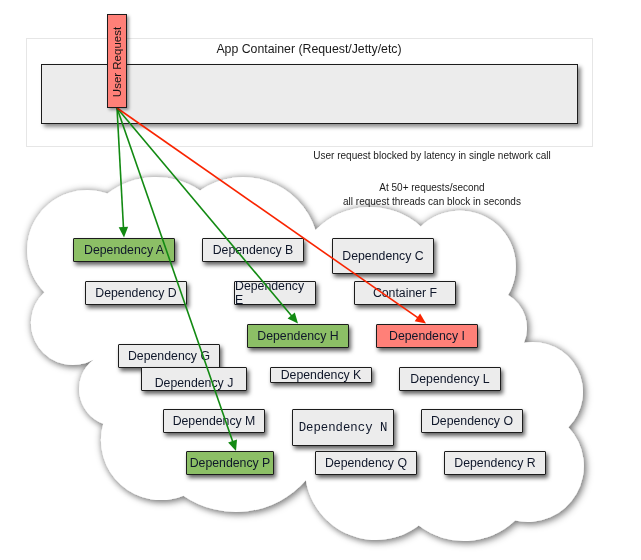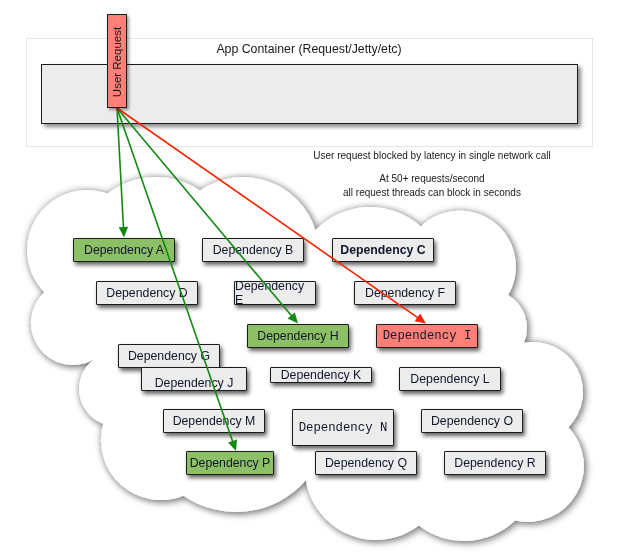--- a/index.html
+++ b/index.html
@@ -15,27 +15,27 @@
         border:1.6px solid #1c1c1c;box-sizing:border-box;
         box-shadow:3px 3px 4px rgba(0,0,0,0.45);}
   #user-request{left:107px;top:14px;width:20px;height:94px;background:#ff8078;
         border:1.6px solid #1c1c1c;box-sizing:border-box;
         box-shadow:2px 2px 3px rgba(0,0,0,0.4);}
   #user-request span{display:block;white-space:nowrap;font-size:11.5px;color:#151515;
         position:absolute;width:94px;height:20px;left:-37px;top:37px;
         transform:rotate(-90deg);text-align:center;line-height:19px;}
   #annotation{left:272px;top:149px;width:320px;text-align:center;
         font-size:10px;color:#1a1a1a;line-height:14px;}
-  #annotation .gap{margin-top:9px;}
+  #annotation .gap{margin-top:18px;}
   .dep{position:absolute;box-sizing:border-box;border:1.6px solid #1c1c1c;
         border-radius:1px;display:flex;align-items:center;justify-content:center;
         font-size:12.3px;color:#0f172a;box-shadow:2px 3px 4.5px rgba(0,0,0,0.62);}
   .dep.gray{background:#ececec;}
   .dep.green{background:#8CBF66;}
-  .dep.red{background:#ff8078;font-family:Liberation Mono, monospace;}
+  .dep.red{background:#ff8078;}
   svg.layer{position:absolute;left:0;top:0;width:641px;height:560px;}
 </style>
 </head>
 <body>
 
 <div id="stage">
 
   <svg class="layer" viewBox="0 0 641 560">
     <defs>
       <filter id="cloudshadow" x="-25%" y="-25%" width="160%" height="160%">
@@ -63,31 +63,31 @@
   <div id="container-title">App Container (Request/Jetty/etc)</div>
   <div class="abs" id="inner-bar"></div>
 
   <div id="deps">
       <div class="dep green" style="left: 73px; top: 238px; width: 102px; height: 24px;">
         <span>Dependency A</span>
       </div>
       <div class="dep gray" style="left: 202px; top: 238px; width: 102px; height: 24px;">
         <span>Dependency B</span>
       </div>
-      <div class="dep gray" style="left: 332px; top: 238px; width: 102px; height: 24px; font-weight: bold;">
+      <div class="dep gray" style="left: 332px; top: 238px; width: 102px; height: 36px;">
         <span>Dependency C</span>
       </div>
-      <div class="dep gray" style="left: 96px; top: 281px; width: 102px; height: 24px;">
+      <div class="dep gray" style="left: 85px; top: 281px; width: 102px; height: 24px;">
         <span>Dependency D</span>
       </div>
       <div class="dep gray" style="left: 234px; top: 281px; width: 82px; height: 24px;">
         <span>Dependency E</span>
       </div>
       <div class="dep gray" style="left: 354px; top: 281px; width: 102px; height: 24px;">
-        <span>Dependency F</span>
+        <span>Container F</span>
       </div>
       <div class="dep gray" style="left: 118px; top: 324px; width: 102px; height: 24px; margin-top: 20px;">
         <span>Dependency G</span>
       </div>
       <div class="dep green" style="left: 247px; top: 324px; width: 102px; height: 24px;">
         <span>Dependency H</span>
       </div>
       <div class="dep red" style="left: 376px; top: 324px; width: 102px; height: 24px;">
         <span>Dependency I</span>
       </div>

